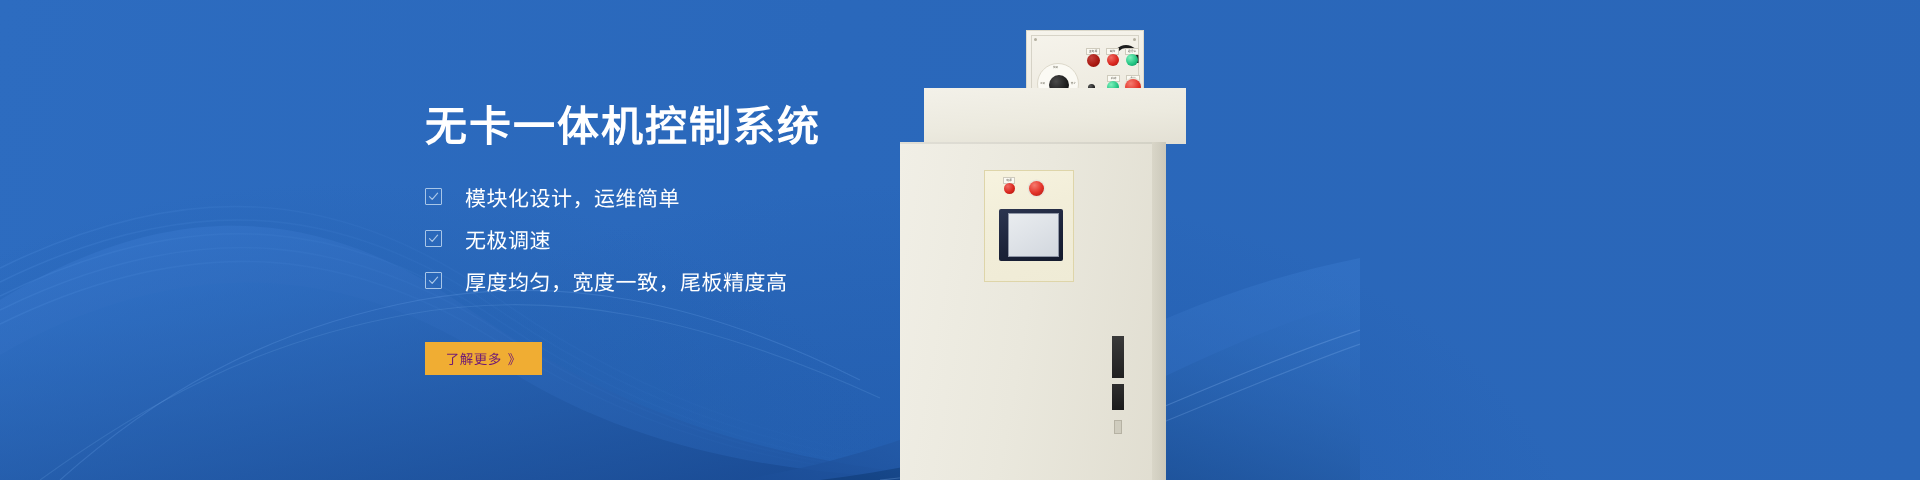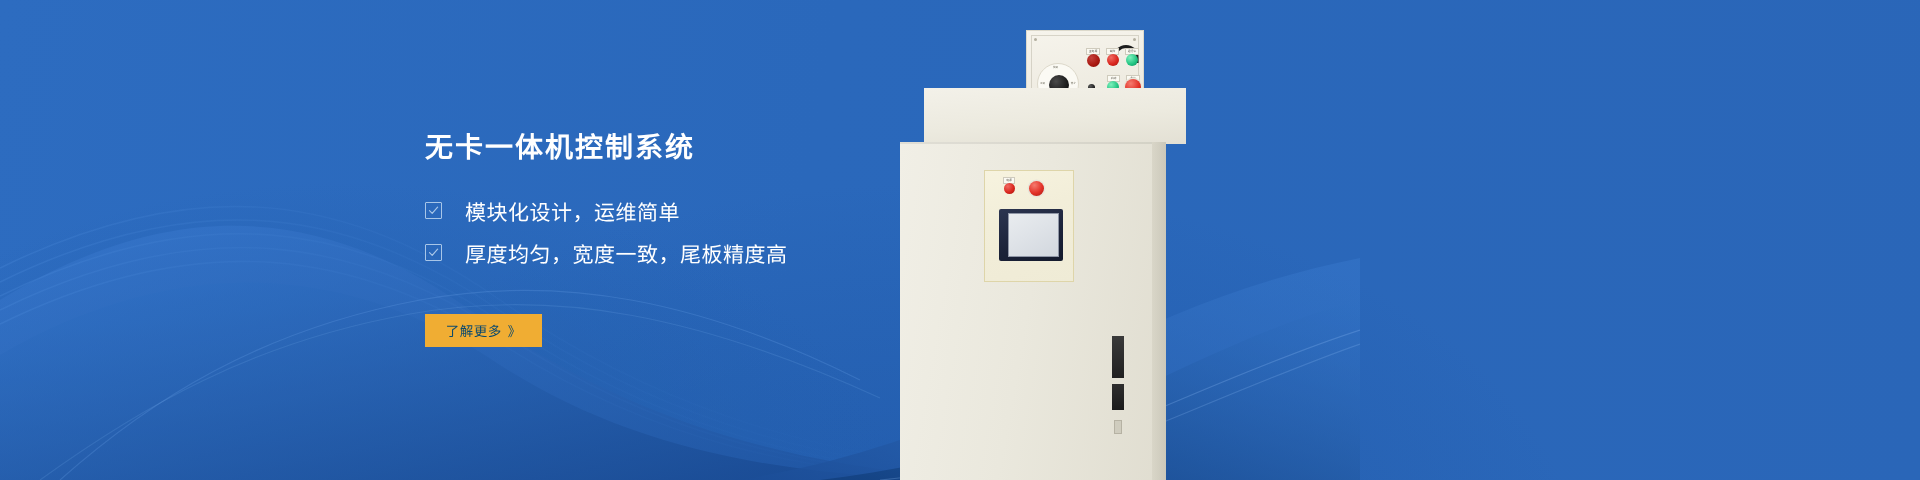--- a/index.html
+++ b/index.html
@@ -26,21 +26,21 @@
   .wave svg{ display:block; width:100%; height:100%; }
   .wave-r{ position:absolute; right:560px; bottom:0; width:620px; height:250px; pointer-events:none; }
   .wave-r svg{ display:block; width:100%; height:100%; }
 
   
   .content{
     position:absolute; left:425px; top:0; width:560px; height:480px;
     display:flex; flex-direction:column; justify-content:center;
   }
   .hero-title{
-    font-size:28px; font-weight:bold; color:#ffffff;
+    font-size:42px; font-weight:bold; color:#ffffff;
     letter-spacing:2px; line-height:1;
     margin-bottom:34px; white-space:nowrap;
   }
   .feature-list{ list-style:none; margin-bottom:22px; }
   .feature-item{
     display:flex; align-items:center;
     margin-bottom:12px; white-space:nowrap;
   }
   .chk{
     width:17px; height:17px; flex:0 0 17px;
@@ -48,21 +48,21 @@
     margin-right:23px; position:relative;
   }
   .chk svg{ position:absolute; left:1px; top:1px; }
   .feature-text{
     font-size:21px; color:#ffffff; letter-spacing:.5px;
     font-weight:400;
   }
   .cta{
     display:inline-flex; align-items:center; justify-content:center;
     width:117px; height:33px; margin-top:12px;
-    background:#f0ad33; color:#0c4a6e;
+    background:#f0ad33; color:#701a75;
     font-size:13.5px; letter-spacing:.5px;
     border:none; cursor:pointer; text-decoration:none;
     font-family:"Liberation Sans","DejaVu Sans",sans-serif;
   }
   .cta .cta-arrow{ margin-left:6px; font-size:13px; }
 
   
   .machine{ position:absolute; left:900px; top:0; width:1020px; height:480px; }
 
   .cab-top{
@@ -218,20 +218,28 @@
 
       <li class="feature-item">
         <span class="chk">
           <svg width="13" height="13" viewBox="0 0 13 13" aria-hidden="true">
             <path d="M2.5 6.6 L5.2 9.3 L10.6 3.2" fill="none" stroke="#a8c6e8" stroke-width="1.2" stroke-linecap="round" stroke-linejoin="round"></path>
           </svg>
         </span>
         <span class="feature-text">模块化设计，运维简单</span>
       </li>
 
+      <li class="feature-item">
+        <span class="chk">
+          <svg width="13" height="13" viewBox="0 0 13 13" aria-hidden="true">
+            <path d="M2.5 6.6 L5.2 9.3 L10.6 3.2" fill="none" stroke="#a8c6e8" stroke-width="1.2" stroke-linecap="round" stroke-linejoin="round"></path>
+          </svg>
+        </span>
+        <span class="feature-text">无极调速</span>
+      </li>
 
       <li class="feature-item">
         <span class="chk">
           <svg width="13" height="13" viewBox="0 0 13 13" aria-hidden="true">
             <path d="M2.5 6.6 L5.2 9.3 L10.6 3.2" fill="none" stroke="#a8c6e8" stroke-width="1.2" stroke-linecap="round" stroke-linejoin="round"></path>
           </svg>
         </span>
         <span class="feature-text">厚度均匀，宽度一致，尾板精度高</span>
       </li>
 

